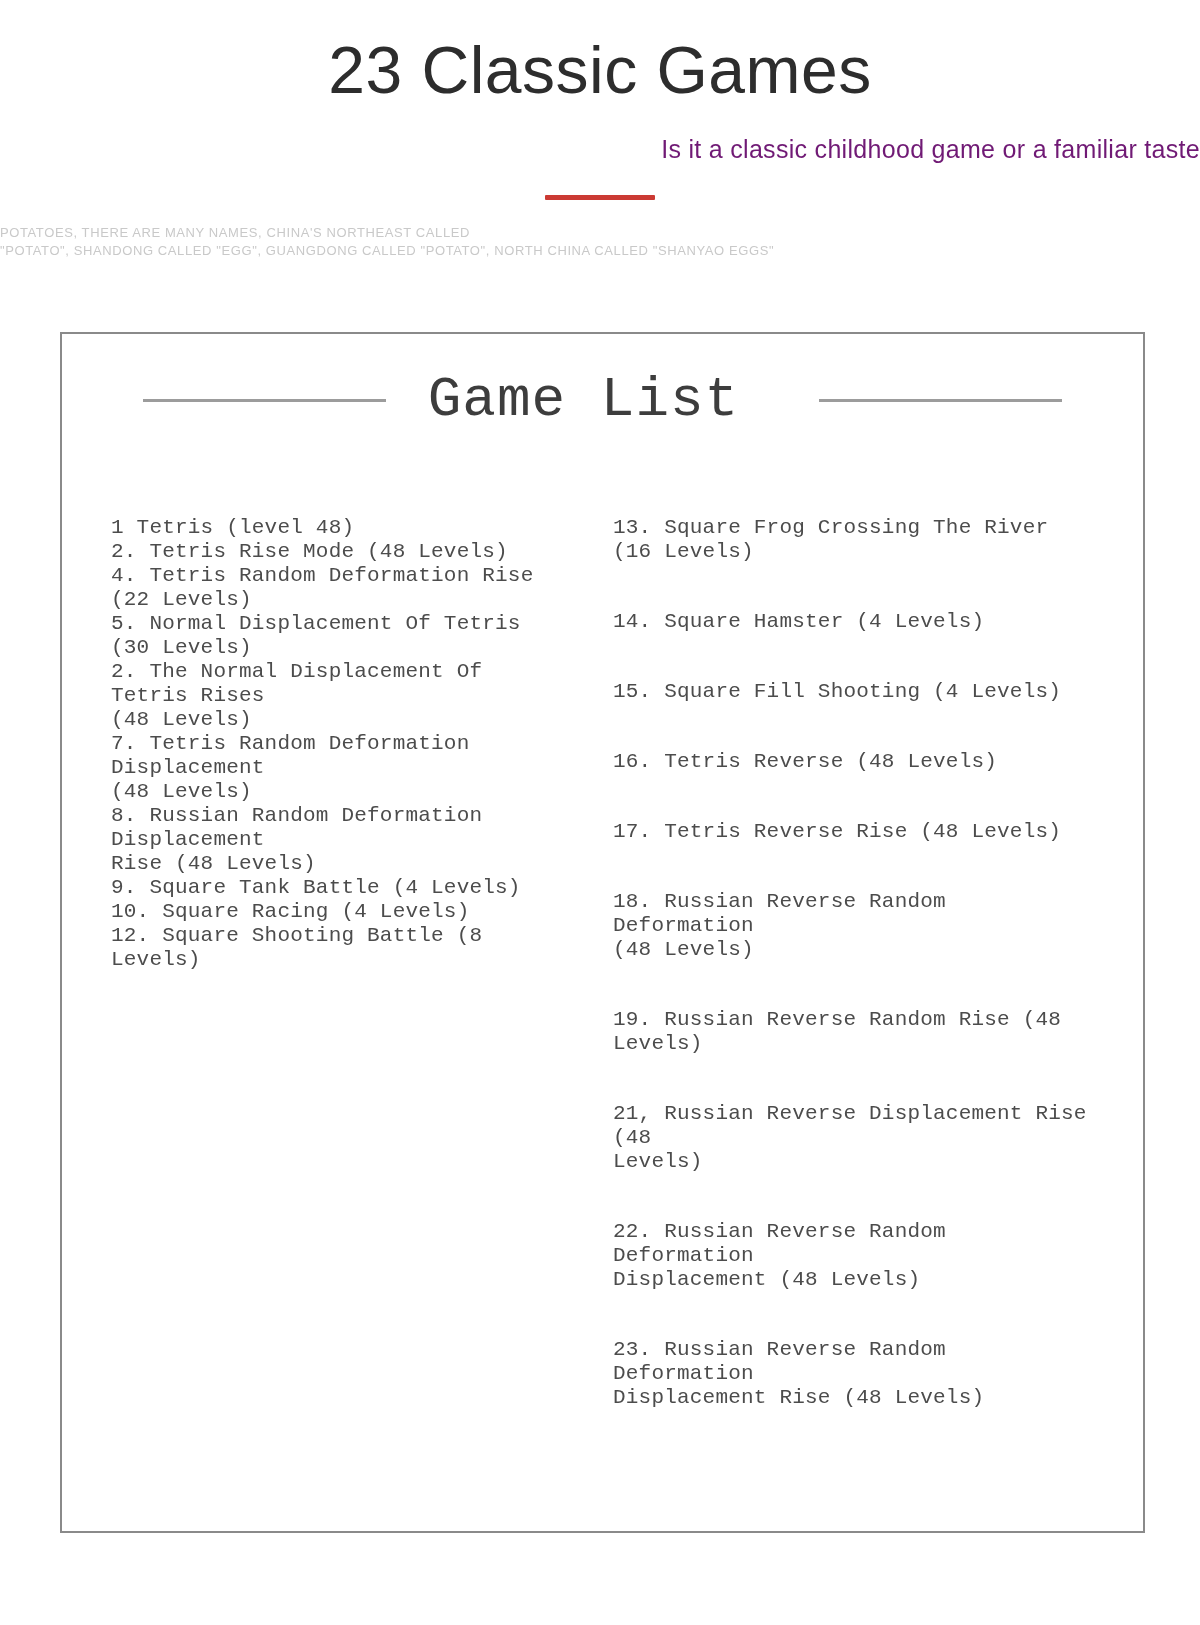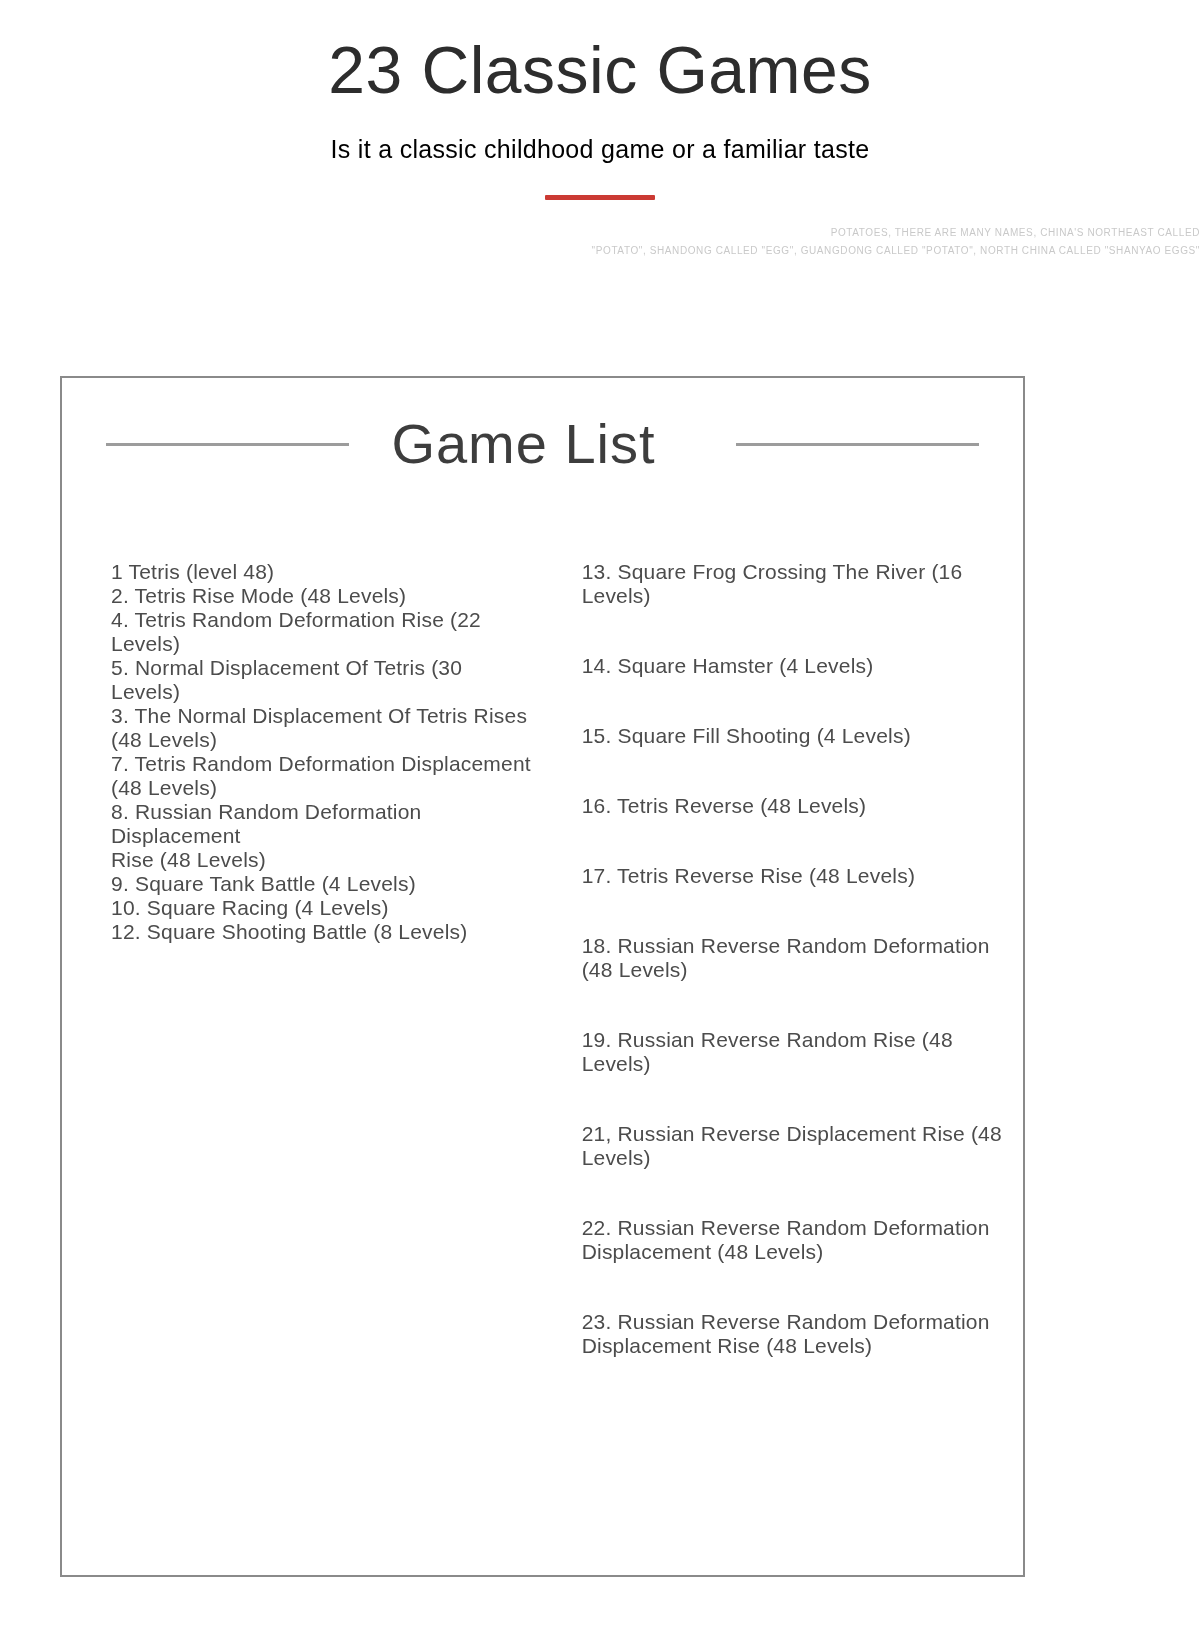--- a/index.html
+++ b/index.html
@@ -20,50 +20,51 @@
     padding-top: 24px;
     text-align: center;
     font-size: 66px;
     font-weight: 400;
     color: #2d2d2d;
     letter-spacing: 0.5px;
     line-height: 1.05;
   }
   .subtitle {
     margin: 30px 0 0 0;
-    text-align: center;
+    text-align: right;
     font-size: 25px;
     font-weight: 400;
-    color: #000000;
+    color: #701a75;
     letter-spacing: 0.3px;
   }
   .red-divider {
     width: 110px;
     height: 5px;
     background: #cb3a33;
     border-radius: 1px;
     margin: 31px auto 0 auto;
   }
   .fine-print {
     margin: 24px auto 0 auto;
-    text-align: right;
-    font-size: 10px;
+    text-align: left;
+    font-size: 13px;
     line-height: 18px;
     color: #c9c9c9;
     letter-spacing: 0.6px;
     white-space: pre-line;
     text-transform: uppercase;
   }
   .game-box {
     box-sizing: border-box;
-    margin: 116px auto 0 60px;
-    width: 965px;
+    margin: 72px auto 0 60px;
+    width: 1085px;
     height: 1201px;
     border: 2px solid #8a8a8a;
     background: #ffffff;
+    font-family: Liberation Mono, monospace;
   }
   .game-list-header {
     margin-top: 38px;
     display: flex;
     align-items: center;
     justify-content: center;
   }
   .header-line {
     height: 3px;
     width: 243px;
@@ -127,21 +128,21 @@
       <h2 class="game-list-heading">Game List</h2>
       <span class="header-line right"></span>
     </div>
 
     <div class="columns">
       <div class="col col-left">
           <div class="game-item">1 Tetris (level 48)</div>
           <div class="game-item">2. Tetris Rise Mode (48 Levels)</div>
           <div class="game-item">4. Tetris Random Deformation Rise (22 Levels)</div>
           <div class="game-item">5. Normal Displacement Of Tetris (30 Levels)</div>
-          <div class="game-item">3. The Normal Displacement Of Tetris Rises
+          <div class="game-item">2. The Normal Displacement Of Tetris Rises
 (48 Levels)</div>
           <div class="game-item">7. Tetris Random Deformation Displacement
 (48 Levels)</div>
           <div class="game-item">8. Russian Random Deformation Displacement
 Rise (48 Levels)</div>
           <div class="game-item">9. Square Tank Battle (4 Levels)</div>
           <div class="game-item">10. Square Racing (4 Levels)</div>
           <div class="game-item">12. Square Shooting Battle (8 Levels)</div>
         </div>
       <div class="col col-right">

